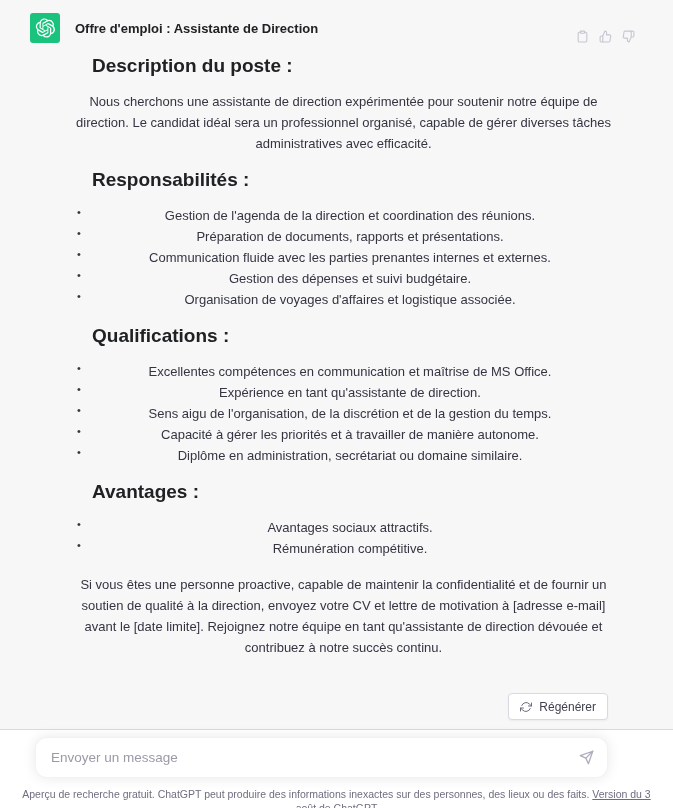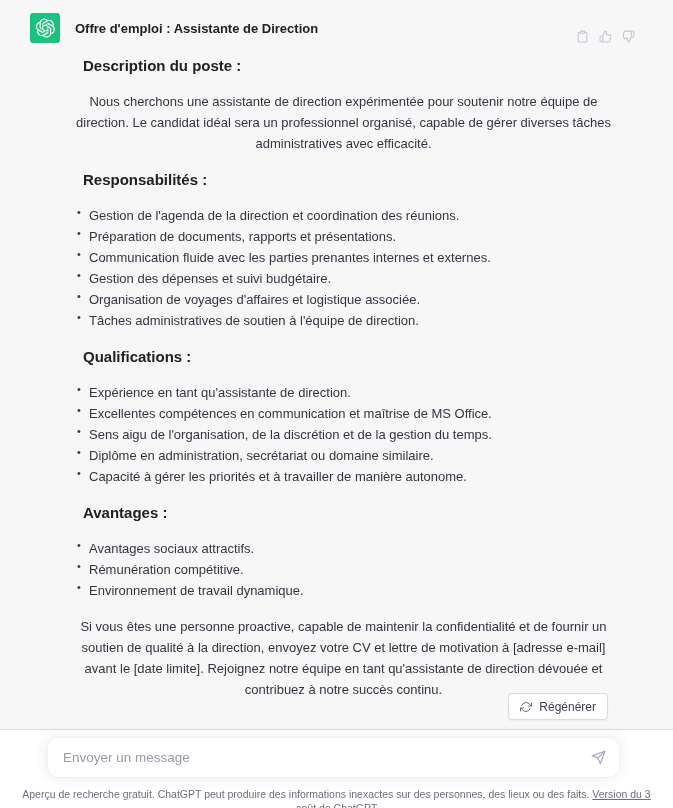--- a/index.html
+++ b/index.html
@@ -54,33 +54,34 @@
     display: flex; align-items: center; justify-content: center;
   }
   .icon-btn svg { width: 13px; height: 13px; stroke: currentColor; fill: none; stroke-width: 2; stroke-linecap: round; stroke-linejoin: round; }
 
   .msg-body {
     padding: 0 62px 0 76px;
     font-size: 13px;
     line-height: 21px;
   }
   .msg-body h3 {
-    font-size: 15px;
+    font-size: 19px;
     font-weight: bold;
     color: #202123;
-    margin: 15px 7px;
+    margin: 15px 16px;
     line-height: 21px;
   }
   .msg-body h3.first { margin-top: 12px; }
   .msg-body p { margin: 15px 0; text-align: center; }
   .msg-body ul { margin: 15px 0; padding: 0; list-style: none; }
   .msg-body li {
     position: relative;
     padding-left: 13px;
     line-height: 21px;
+    text-align: center;
   }
   .msg-body li::before {
     content: "•";
     position: absolute;
     left: 1px; top: -3px;
     font-size: 11px;
     color: #343541;
   }
   .msg-body p.closing { margin-bottom: 0; }
 
@@ -102,21 +103,21 @@
   .regen-btn svg { width: 12px; height: 12px; stroke: #6e6e80; fill: none; stroke-width: 2; stroke-linecap: round; stroke-linejoin: round; }
 
   
   .composer-area {
     position: relative;
     height: 78px;
     background: #ffffff;
   }
   .composer {
     position: absolute;
-    left: 47px; top: 7px;
+    left: 35px; top: 7px;
     width: 573px; height: 41px;
     background: #ffffff;
     border: 1px solid rgba(0,0,0,0.05);
     border-radius: 12px;
     box-shadow: 0 0 14px rgba(0,0,0,0.09);
     display: flex; align-items: center;
   }
   .composer input {
     flex: 1;
     border: none; outline: none; background: transparent;
@@ -186,37 +187,35 @@
     <h3 class="first">Description du poste :</h3>
     <p>Nous cherchons une assistante de direction expérimentée pour soutenir notre équipe de direction. Le candidat idéal sera un professionnel organisé, capable de gérer diverses tâches administratives avec efficacité.</p>
 
     <h3>Responsabilités :</h3>
     <ul>
       <li>Gestion de l'agenda de la direction et coordination des réunions.</li>
       <li>Préparation de documents, rapports et présentations.</li>
       <li>Communication fluide avec les parties prenantes internes et externes.</li>
       <li>Gestion des dépenses et suivi budgétaire.</li>
       <li>Organisation de voyages d'affaires et logistique associée.</li>
-      <li>Tâches administratives de soutien à l'équipe de direction.</li>
     </ul>
 
     <h3>Qualifications :</h3>
     <ul>
+      <li>Excellentes compétences en communication et maîtrise de MS Office.</li>
       <li>Expérience en tant qu'assistante de direction.</li>
-      <li>Excellentes compétences en communication et maîtrise de MS Office.</li>
       <li>Sens aigu de l'organisation, de la discrétion et de la gestion du temps.</li>
+      <li>Capacité à gérer les priorités et à travailler de manière autonome.</li>
       <li>Diplôme en administration, secrétariat ou domaine similaire.</li>
-      <li>Capacité à gérer les priorités et à travailler de manière autonome.</li>
     </ul>
 
     <h3>Avantages :</h3>
     <ul>
       <li>Avantages sociaux attractifs.</li>
       <li>Rémunération compétitive.</li>
-      <li>Environnement de travail dynamique.</li>
     </ul>
 
     <p class="closing">Si vous êtes une personne proactive, capable de maintenir la confidentialité et de fournir un soutien de qualité à la direction, envoyez votre CV et lettre de motivation à [adresse e-mail] avant le [date limite]. Rejoignez notre équipe en tant qu'assistante de direction dévouée et contribuez à notre succès continu.</p>
   </div>
 
   <button class="regen-btn">
     <svg viewBox="0 0 24 24">
         <polyline points="23 4 23 10 17 10"></polyline>
         <polyline points="1 20 1 14 7 14"></polyline>
         <path d="M3.51 9a9 9 0 0 1 14.85-3.36L23 10M1 14l4.64 4.36A9 9 0 0 0 20.49 15"></path>

